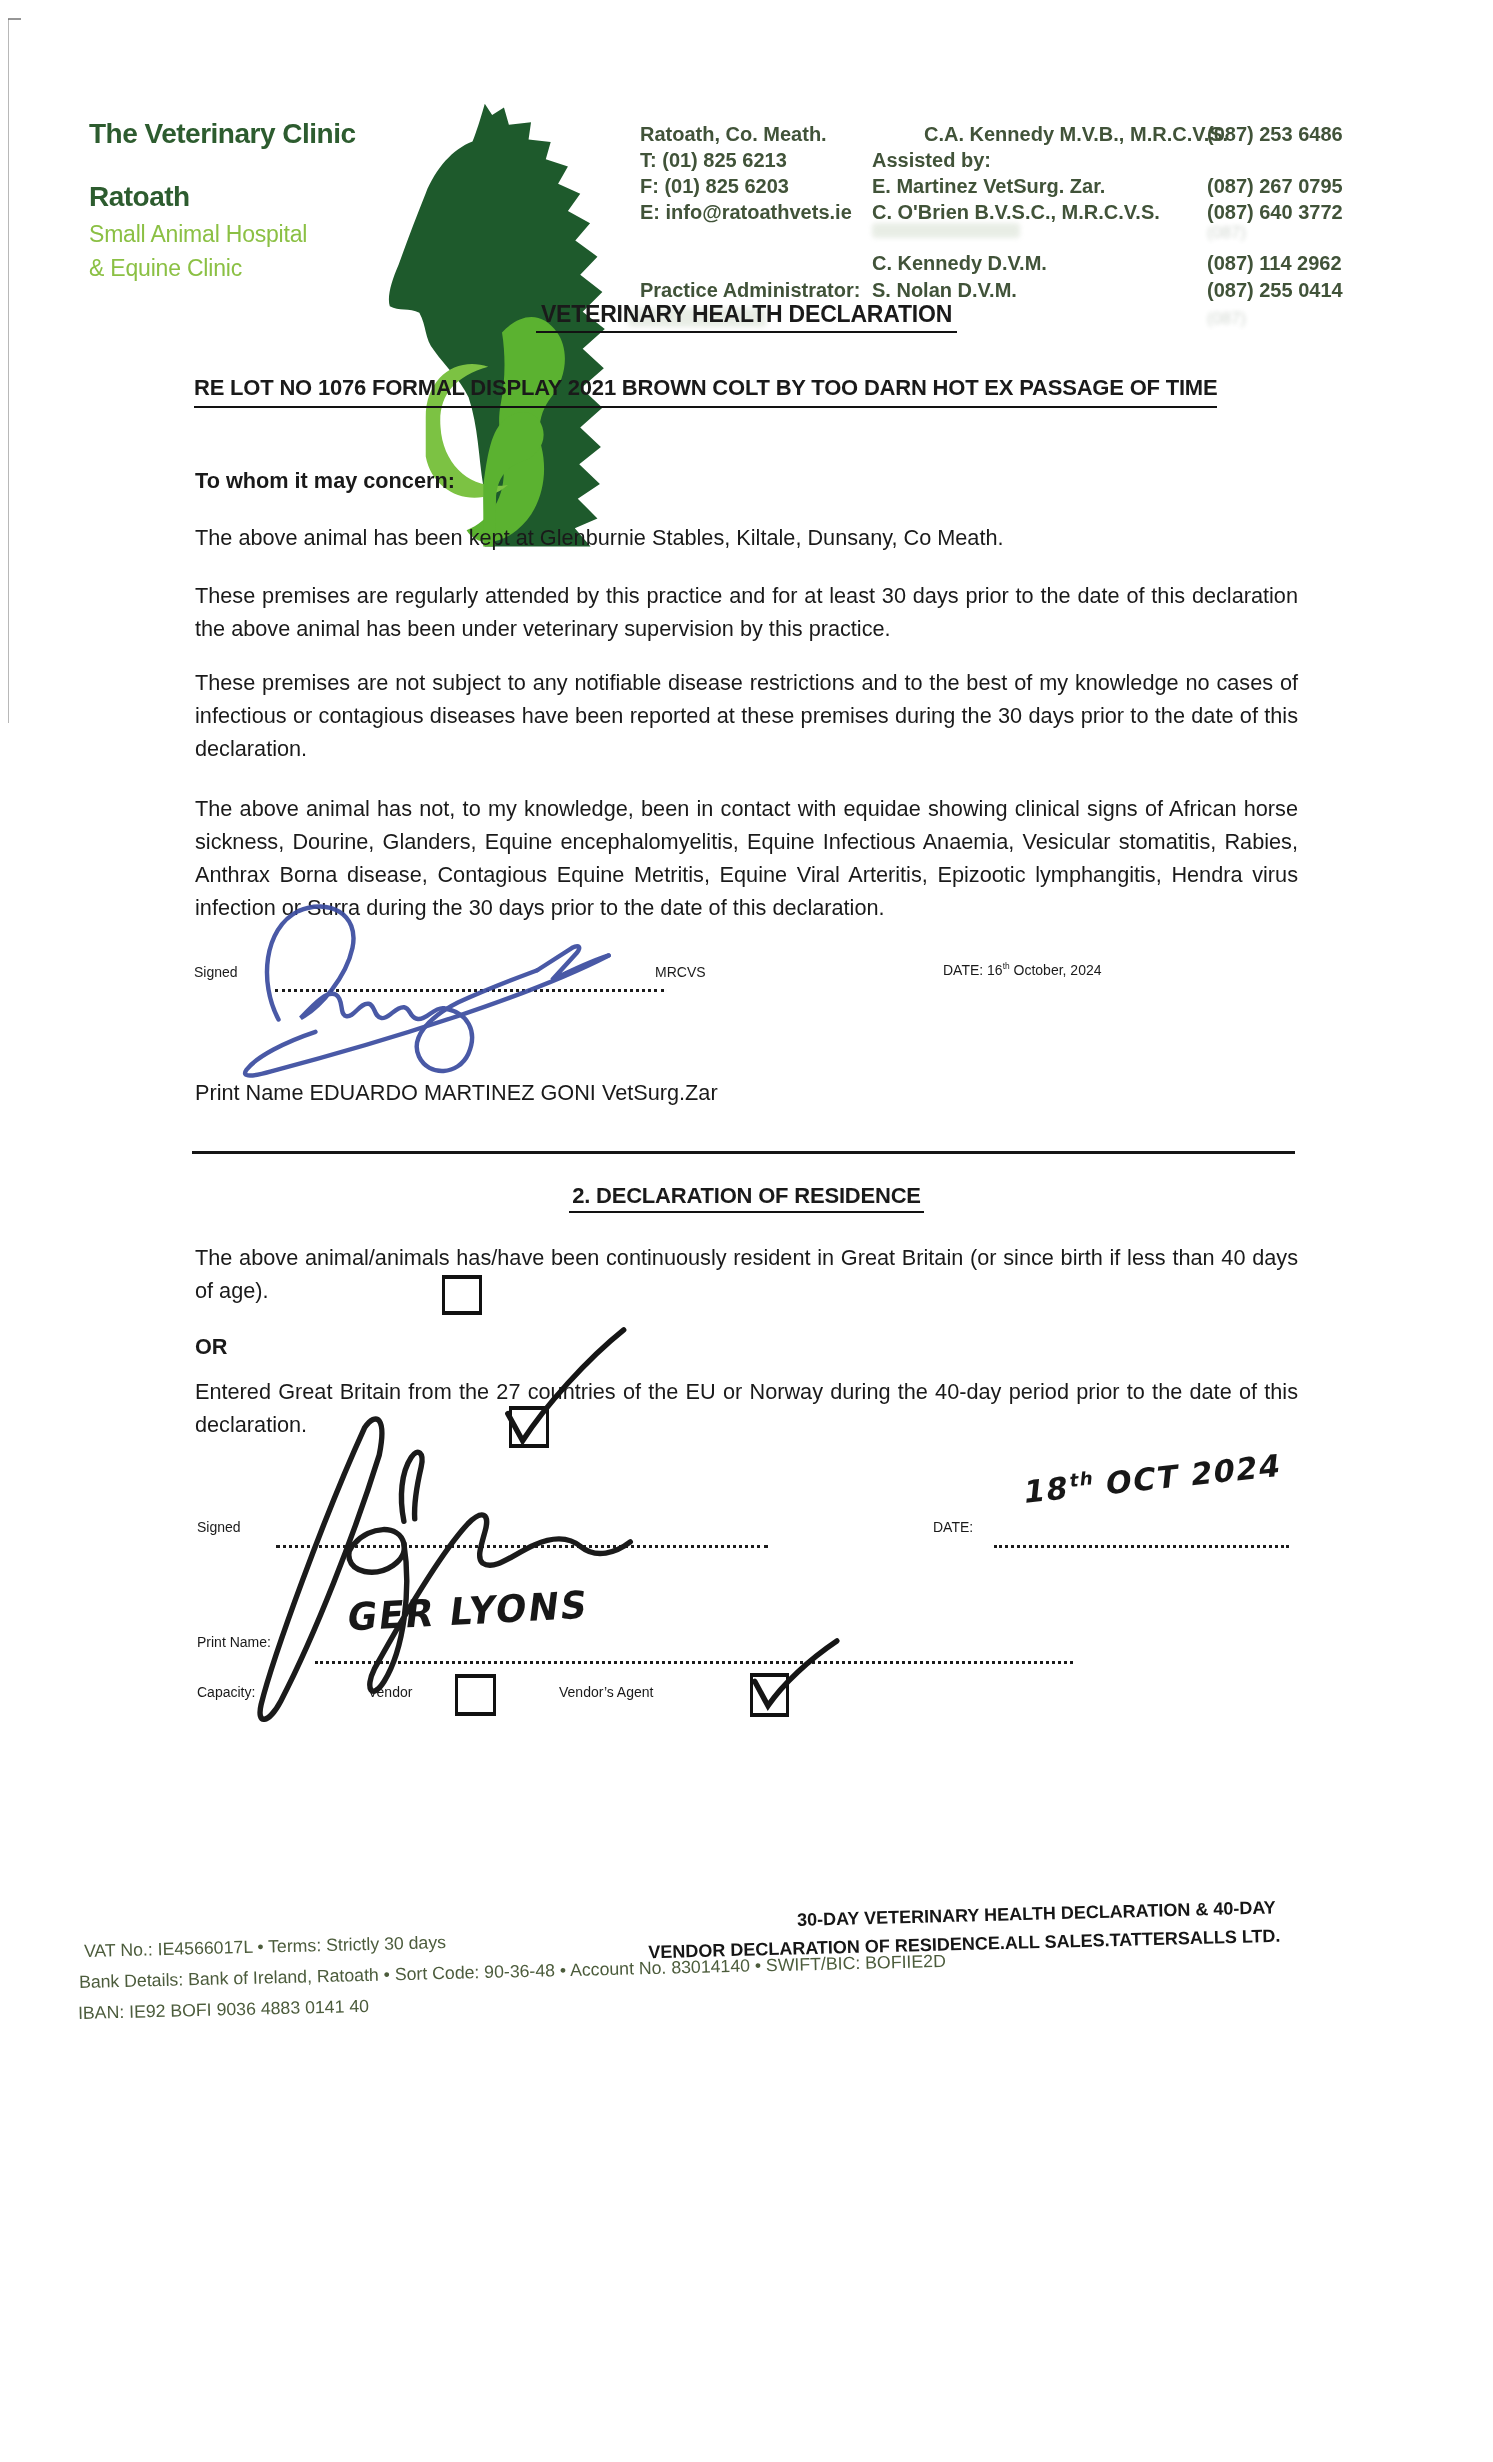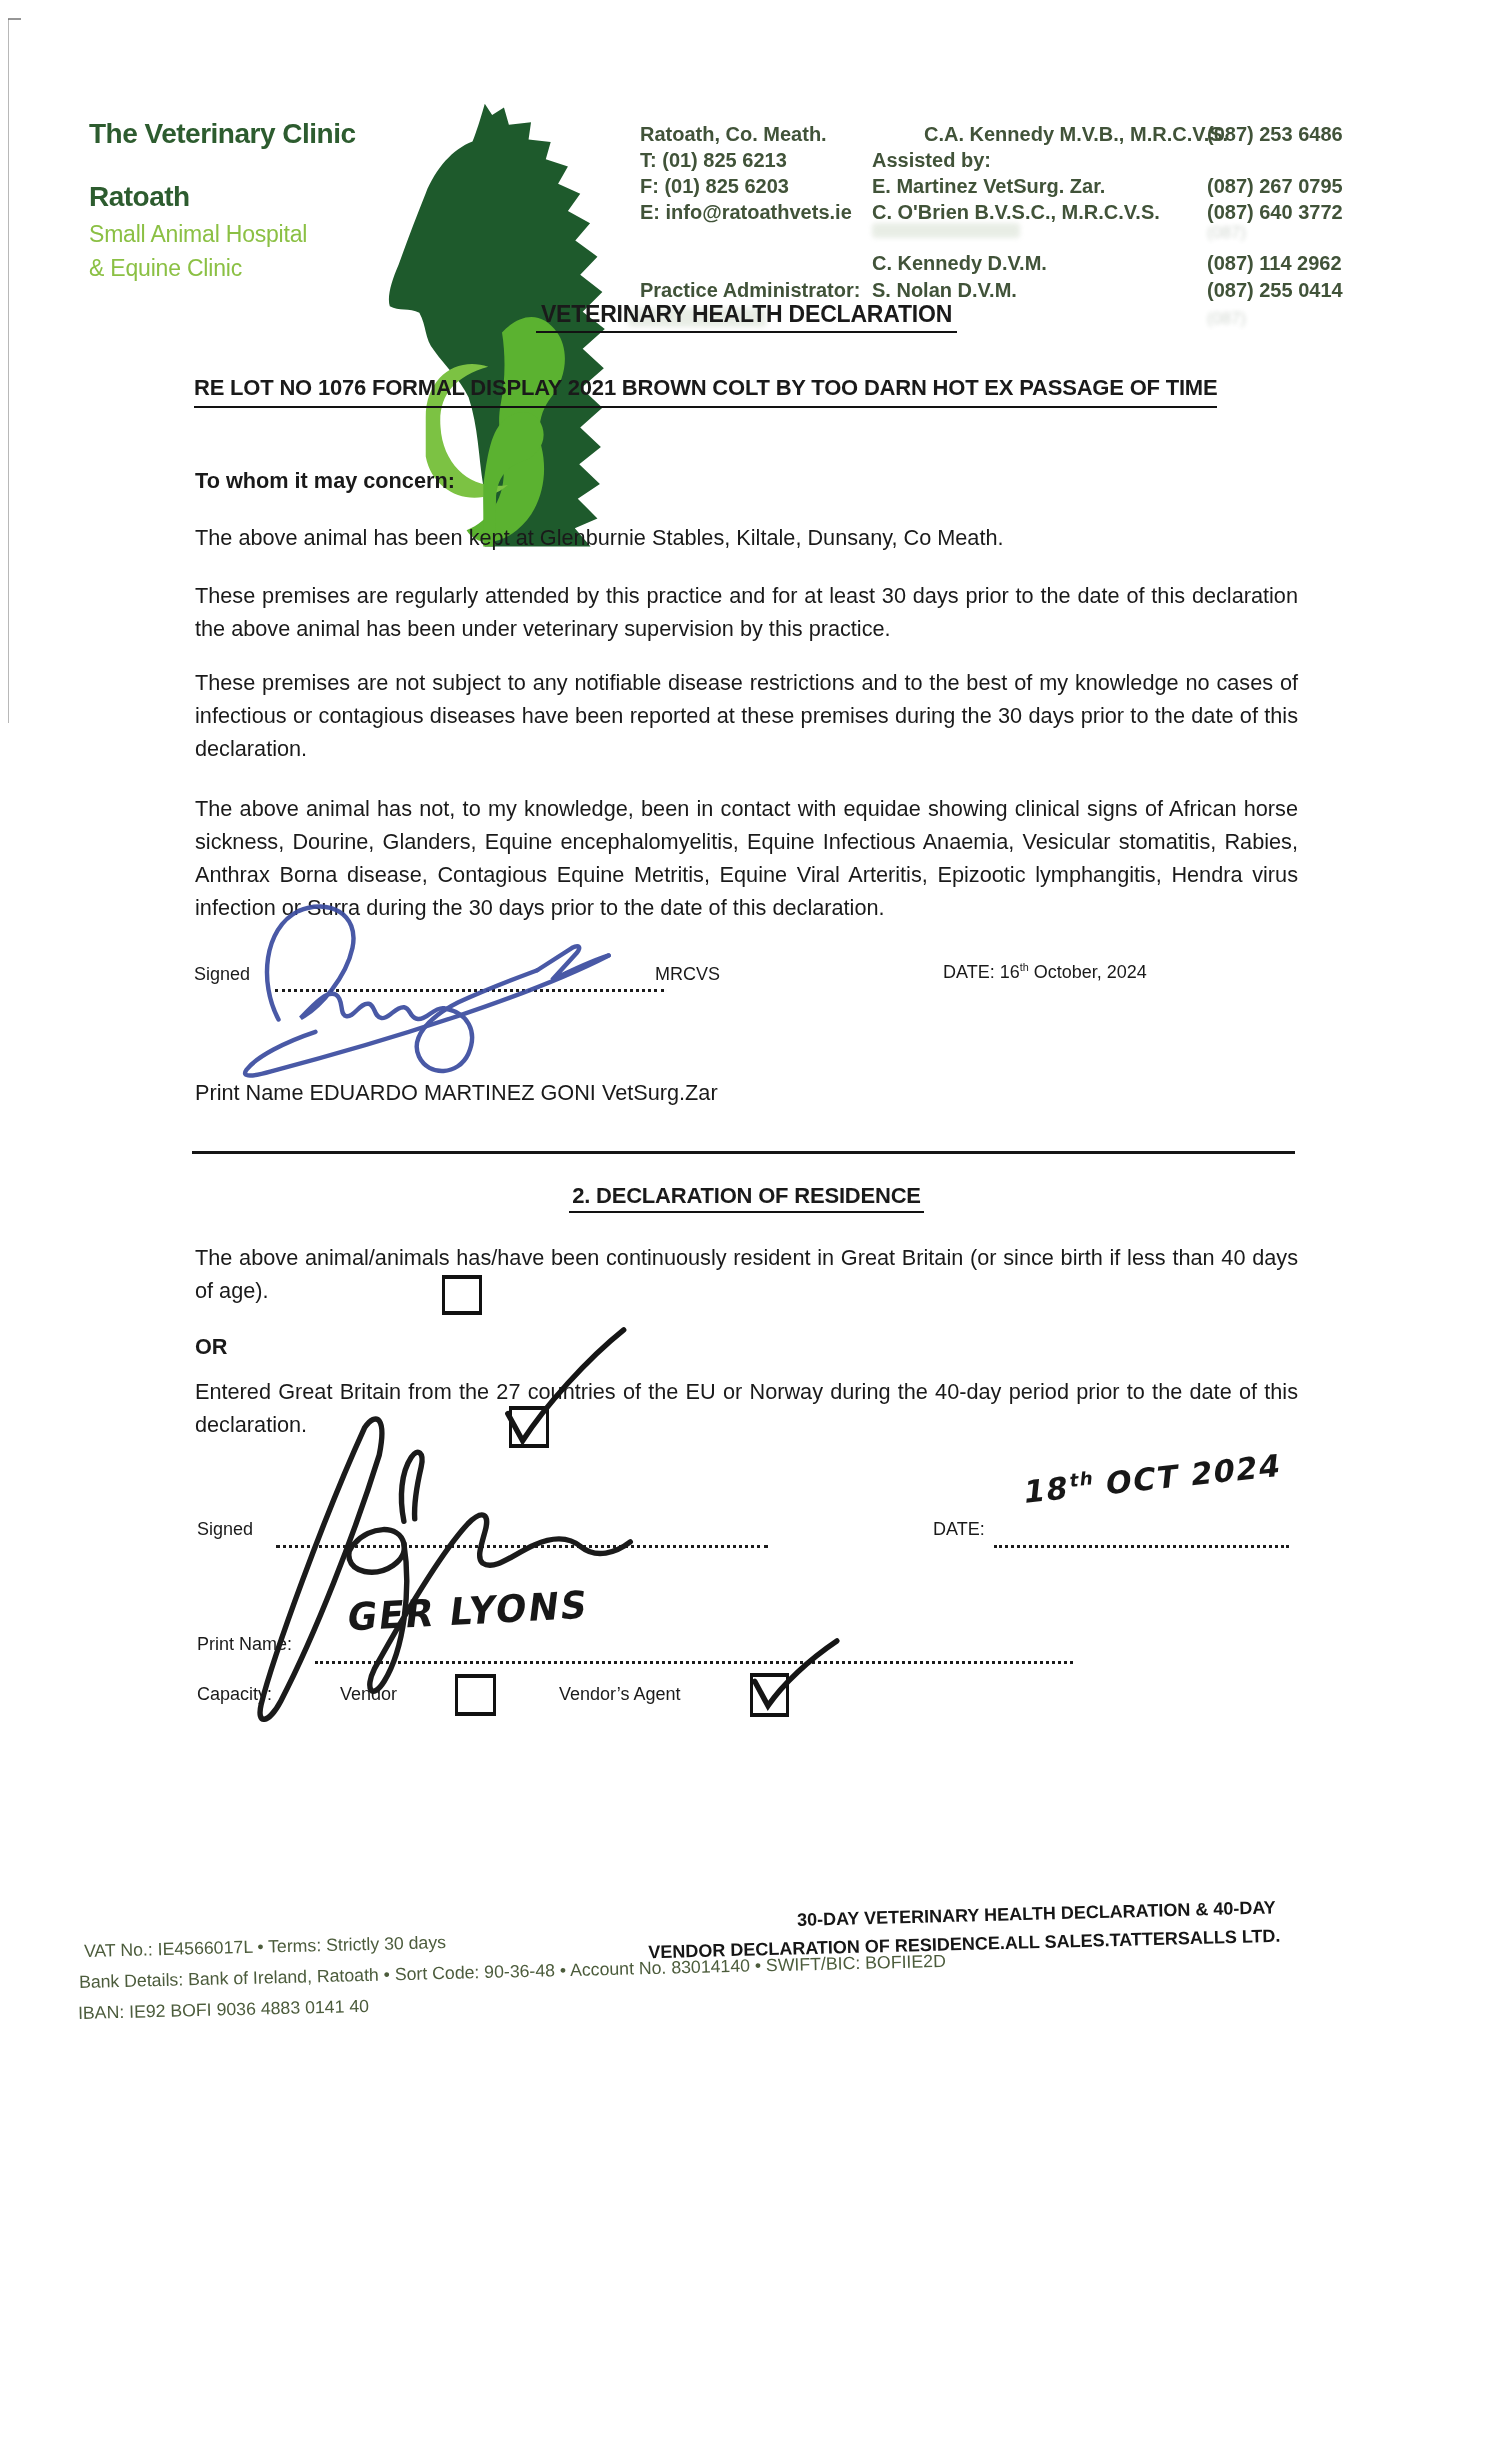--- a/index.html
+++ b/index.html
@@ -26,21 +26,21 @@
     font-size:23px;font-weight:bold;letter-spacing:-0.2px;
     border-bottom:2.5px solid #121212;padding:0 4.9px 3.9px 4.9px;
   }
   .subject{
     font-size:22px;font-weight:bold;letter-spacing:-0.2px;white-space:nowrap;
     border-bottom:2.5px solid #121212;padding-bottom:4.9px;
   }
   .para{width:1103px;font-size:21.7px;line-height:33px;text-align:justify;}
   .para.nojust{text-align:left;}
   .bold{font-weight:bold;}
-  .label{font-size:18px;white-space:nowrap;}
+  .label{font-size:14px;white-space:nowrap;}
   .dots{border-bottom:3px dotted #1c1c1c;height:0;}
   .checkbox{border:solid #111;border-width:4.4px 3px;background:#fff;}
   sup{font-size:60%;vertical-align:super;}
 
   .divider{height:2.5px;background:#161616;}
 
   .section-heading{
     font-size:22px;font-weight:bold;letter-spacing:-0.2px;
     border-bottom:2.5px solid #121212;padding:0 3px 3px 3px;
   }
@@ -185,21 +185,21 @@
                C560,195 575,205 565,240 C556,272 548,295 560,305 C585,322 625,285 665,268
                C710,248 740,255 760,272 C790,296 830,285 860,262"></path>
     </svg>
   </div>
 
   <div class="abs label" style="left:197px;top:1634px;">Print Name:</div>
   <div class="abs dots" style="left:315px;top:1661px;width:758px;"></div>
   <div class="abs handwriting hw-name" style="left:345px;top:1598px;">GER LYONS</div>
 
   <div class="abs label" style="left:197px;top:1684px;">Capacity:</div>
-  <div class="abs label" style="left:340px;top:1684px;">Vendor</div>
+  <div class="abs label" style="left:368px;top:1684px;">Vendor</div>
   <div class="abs checkbox" style="left:455px;top:1674px;width:35px;height:34px;"></div>
   <div class="abs label" style="left:559px;top:1684px;">Vendor’s Agent</div>
   <div class="abs checkbox" style="left:750px;top:1673px;width:33px;height:36px;"></div>
   <div class="abs" style="left:736px;top:1637px;">
     <svg width="123" height="91" viewBox="0 0 250 185" fill="none" stroke="#151515" stroke-width="11" stroke-linecap="round">
       <path d="M38,90 L65,140 C95,95 150,45 205,8"></path>
     </svg>
   </div>
 
   <div class="abs footer-black" style="left:756px;top:1911px;width:561px;">30-DAY VETERINARY HEALTH DECLARATION &amp; 40-DAY</div>

